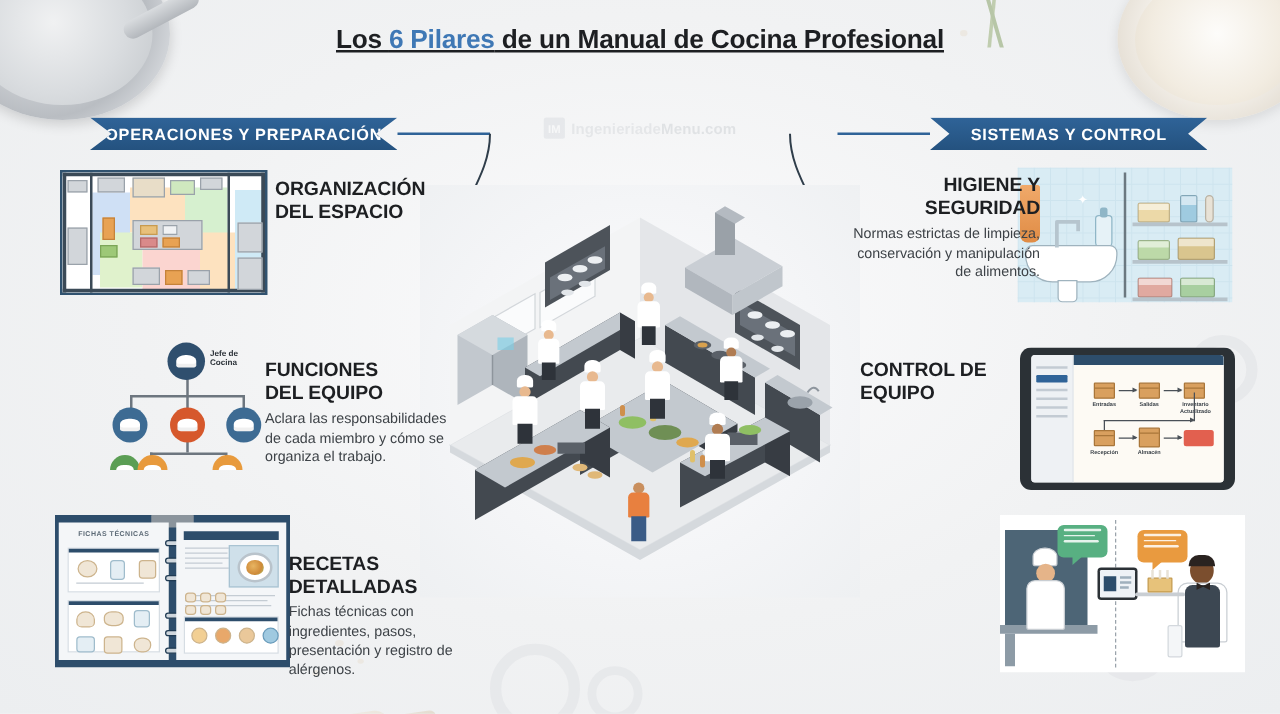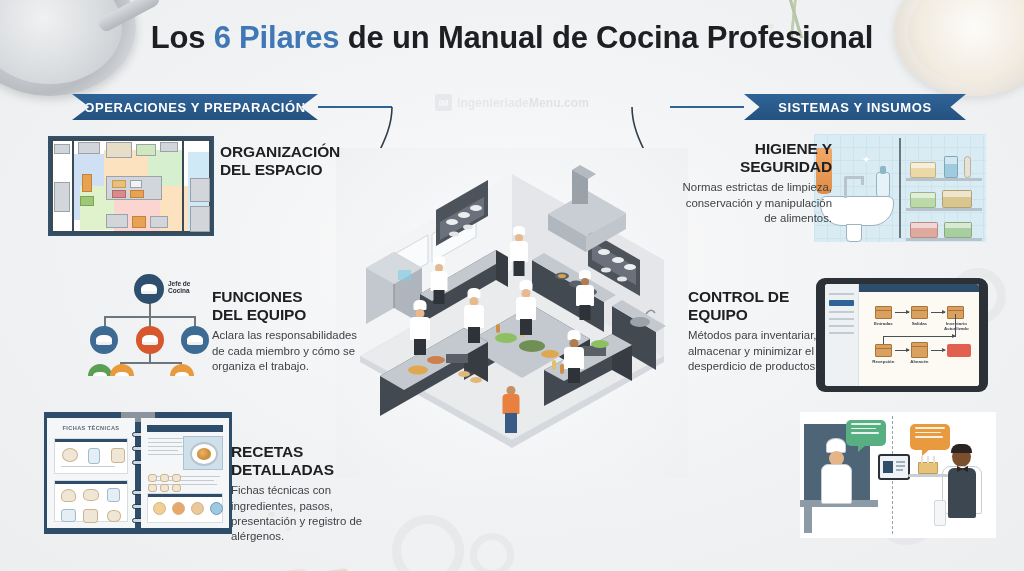--- a/index.html
+++ b/index.html
@@ -66,22 +66,23 @@
   .gear.g2 { right: 62px; top: 310px; width: 36px; height: 36px; border-width: 7px; }
   .gear.g3 { right: 86px; bottom: 26px; width: 64px; height: 64px; }
   .gear.g4 { left: 392px; bottom: -16px; width: 72px; height: 72px; }
   .gear.g5 { left: 470px; bottom: -6px; width: 44px; height: 44px; border-width: 7px; }
   .crumbs { background:#e9e3d7; border-radius:50%; opacity:.6; }
 
   
   .title {
     position: absolute; top: 20px; left: 0; width: 100%;
     text-align: center;
-    font-size: 31px; font-weight: bold; color: #1d1f22;
+    font-size: 21px; font-weight: bold; color: #1d1f22;
     letter-spacing: -.2px;
+    text-decoration: underline;
   }
   .title .hl { color: #3f78b5; }
 
   
   .watermark {
     position: absolute; left: 50%; top: 94px; transform: translateX(-50%);
     display: flex; align-items: center; gap: 5px;
     opacity: .22;
   }
   .wm-mark {
@@ -279,21 +280,21 @@
   </div>
 
   <div class="watermark">
     <div class="wm-mark">IM</div>
     <div class="wm-text"><span>Ingenieriade</span><b>Menu.com</b></div>
   </div>
 
   <div class="ribbon-tail tail-left"></div>
   <div class="ribbon-tail tail-right"></div>
   <div class="ribbon ribbon-left">OPERACIONES Y PREPARACIÓN</div>
-  <div class="ribbon ribbon-right">SISTEMAS Y INSUMOS</div>
+  <div class="ribbon ribbon-right">SISTEMAS Y CONTROL</div>
 
   <svg class="connectors" width="1024" height="571">
     <g fill="none" stroke="#2f3d4a" stroke-width="1.6">
       <path d="M392,107 C392,150 352,175 352,250 C352,330 372,372 384,452"></path>
       <path d="M632,107 C632,150 672,175 672,250 C672,330 652,372 640,452"></path>
     </g>
   </svg>
 
   <div class="node-dot" style="left:380px; top:182px;"></div>
   <div class="node-dot" style="left:351px; top:300px;"></div>
@@ -742,17 +743,16 @@
 
   <div class="pillar p4 right-align">
     <h3>HIGIENE Y
 SEGURIDAD</h3>
     <p>Normas estrictas de limpieza, conservación y manipulación de alimentos.</p>
   </div>
 
   <div class="pillar p5">
     <h3>CONTROL DE
 EQUIPO</h3>
-    <p>Métodos para inventariar, almacenar y minimizar el desperdicio de productos.</p>
   </div>
 
 
 </div>
 
 </body></html>

